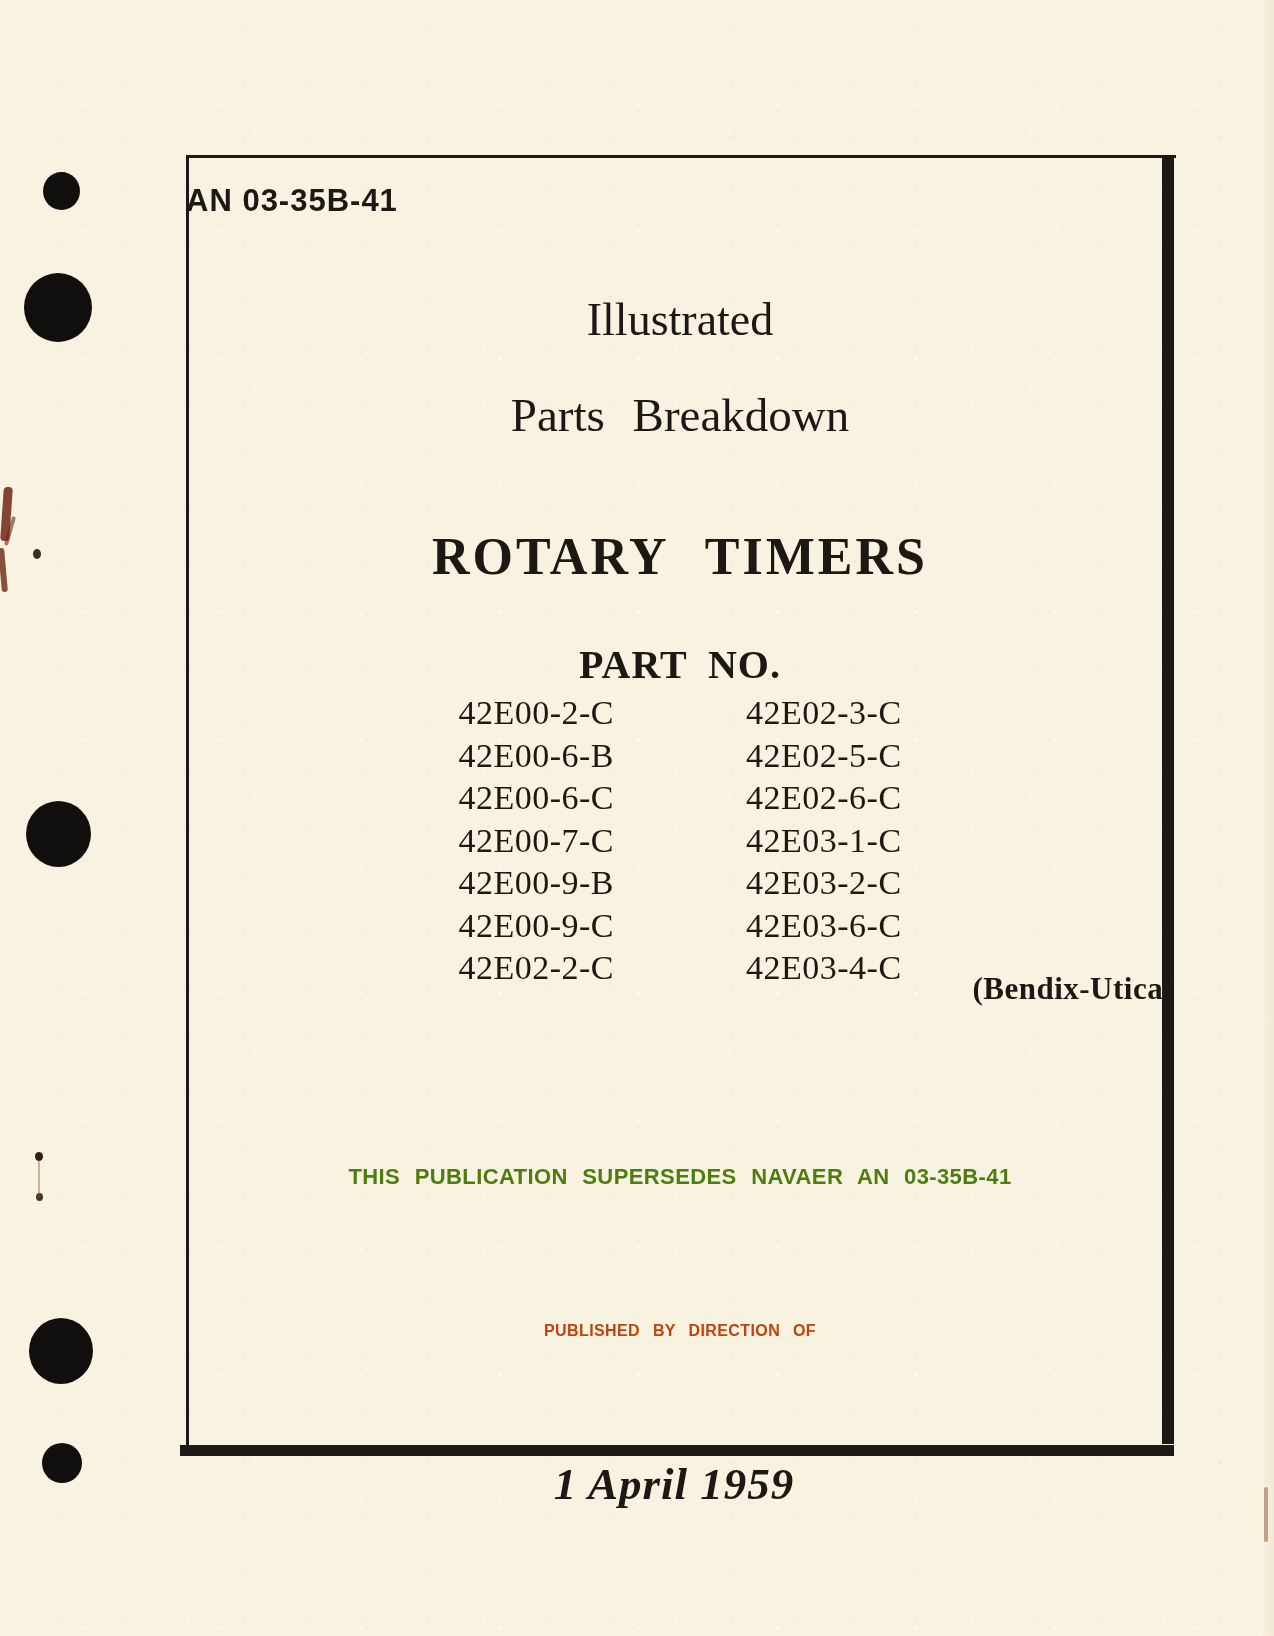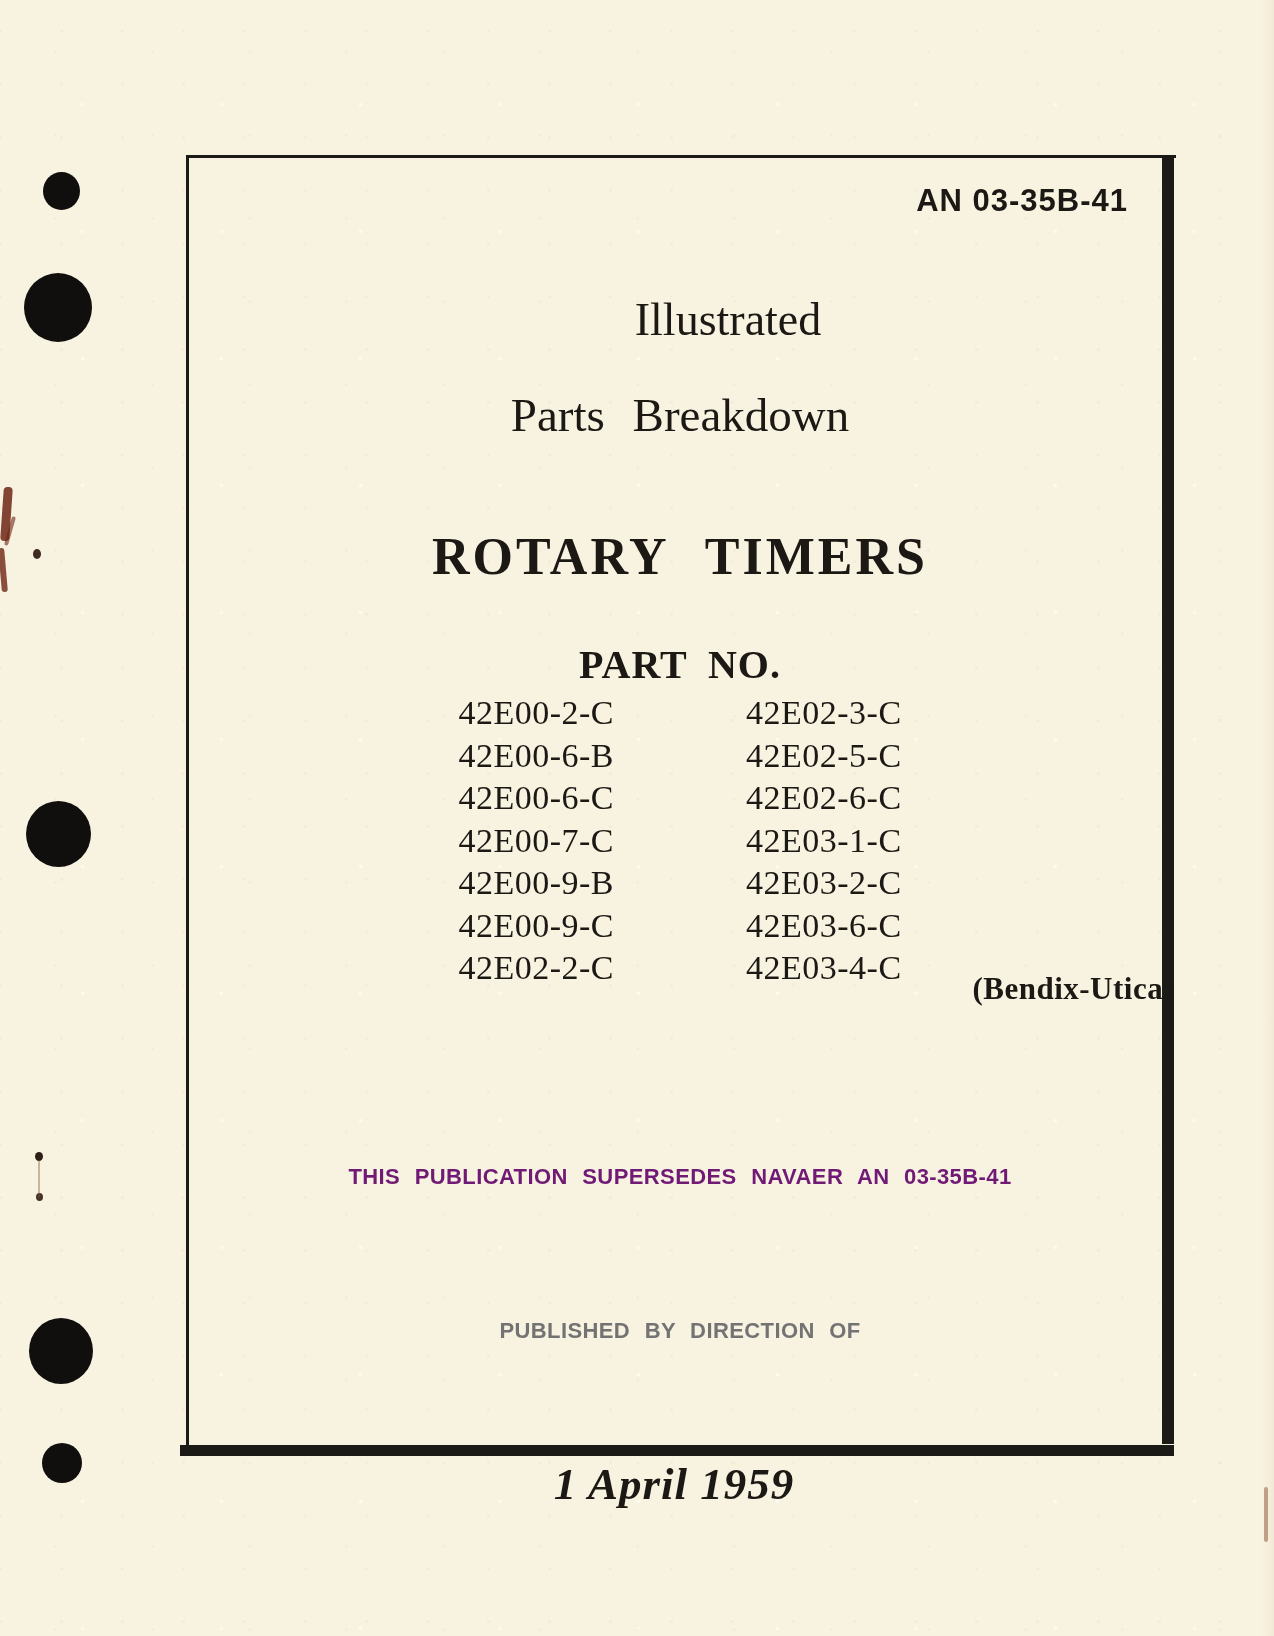--- a/index.html
+++ b/index.html
@@ -40,30 +40,30 @@
   .stain-b{left:0px;top:548px;width:6px;height:44px;transform:rotate(-5deg);opacity:.8;}
   .stain-c{left:8px;top:516px;width:4px;height:30px;transform:rotate(16deg);opacity:.6;}
   .stain-dot{left:33px;top:549px;width:8px;height:10px;border-radius:50%;opacity:.9;background:#2a150c;}
   .stain-d1{left:35px;top:1152px;width:8px;height:9px;border-radius:50%;background:#241209;opacity:.95;}
   .stain-d2{left:36px;top:1193px;width:7px;height:8px;border-radius:50%;background:#241209;opacity:.85;}
   .stain-line{left:38px;top:1160px;width:2px;height:38px;background:#8a5230;opacity:.4;border-radius:2px;}
   .edge-mark{left:1264px;top:1487px;width:4px;height:55px;background:#8a5230;opacity:.5;border-radius:2px;}
 
   
   .sans{font-family:"Liberation Sans", sans-serif;font-weight:bold;}
-  .pub-number{top:183px;left:186px;width:942px;text-align:right;font-size:31px;letter-spacing:1px;}
-  .title-1{top:293px;font-size:46px;word-spacing:6px;padding-left:48px;}
+  .pub-number{top:183px;left:186px;width:942px;text-align:left;font-size:31px;letter-spacing:1px;}
+  .title-1{top:293px;font-size:46px;word-spacing:6px;}
   .title-2{top:388px;font-size:47px;word-spacing:16px;}
   .subject{top:527px;font-size:52px;font-weight:bold;letter-spacing:3px;word-spacing:22px;}
   .part-no{top:641px;font-size:40px;font-weight:bold;word-spacing:10px;letter-spacing:1px;}
   .parts-wrap{top:692px;left:186px;width:988px;display:flex;justify-content:center;gap:132px;}
   .parts-col{display:flex;flex-direction:column;text-align:left;font-size:34px;line-height:42.5px;letter-spacing:.5px;}
   .manufacturer{top:971px;font-size:31px;font-weight:bold;letter-spacing:.5px;text-align:right;}
-  .supersedes{top:1163px;font-size:22px;line-height:28px;word-spacing:8px;letter-spacing:.4px;color:#701a75;}
-  .published{top:1317px;font-size:22px;line-height:27px;word-spacing:8px;letter-spacing:.4px;color:#737373;}
+  .supersedes{top:1163px;font-size:22px;line-height:28px;word-spacing:8px;letter-spacing:.4px;color:#4d7c0f;}
+  .published{top:1317px;font-size:16px;line-height:27px;word-spacing:8px;letter-spacing:.4px;color:#c2410c;}
   .issue-date{top:1458px;left:174px;width:1000px;text-align:center;font-size:45px;font-style:italic;font-weight:600;letter-spacing:1px;}
 </style>
 </head>
 <body>
 
 <div>
 
   <div class="hole hole-1"></div>
   <div class="hole hole-2"></div>
   <div class="hole hole-3"></div>

